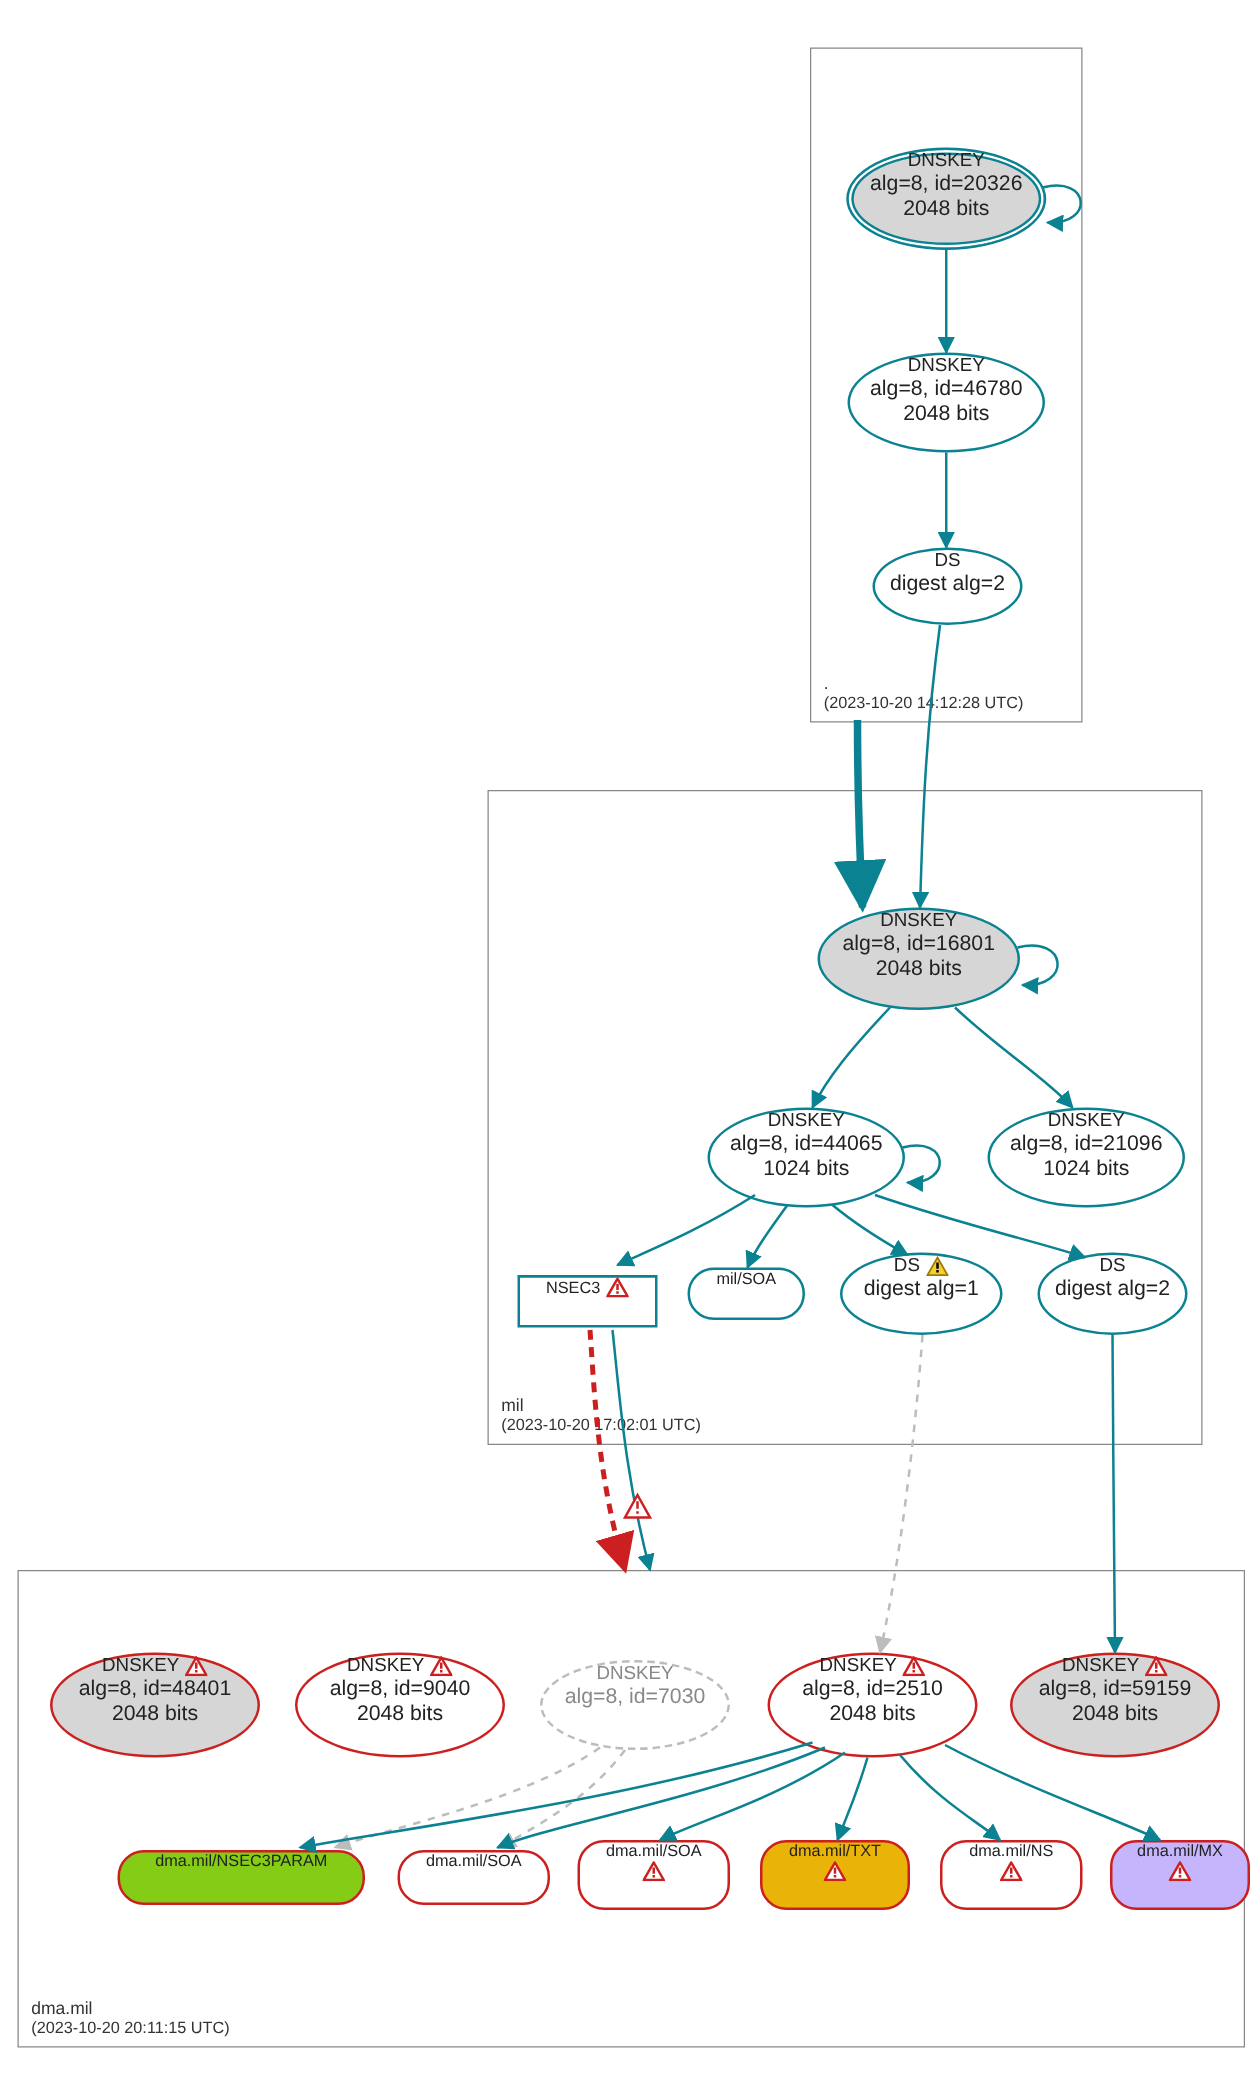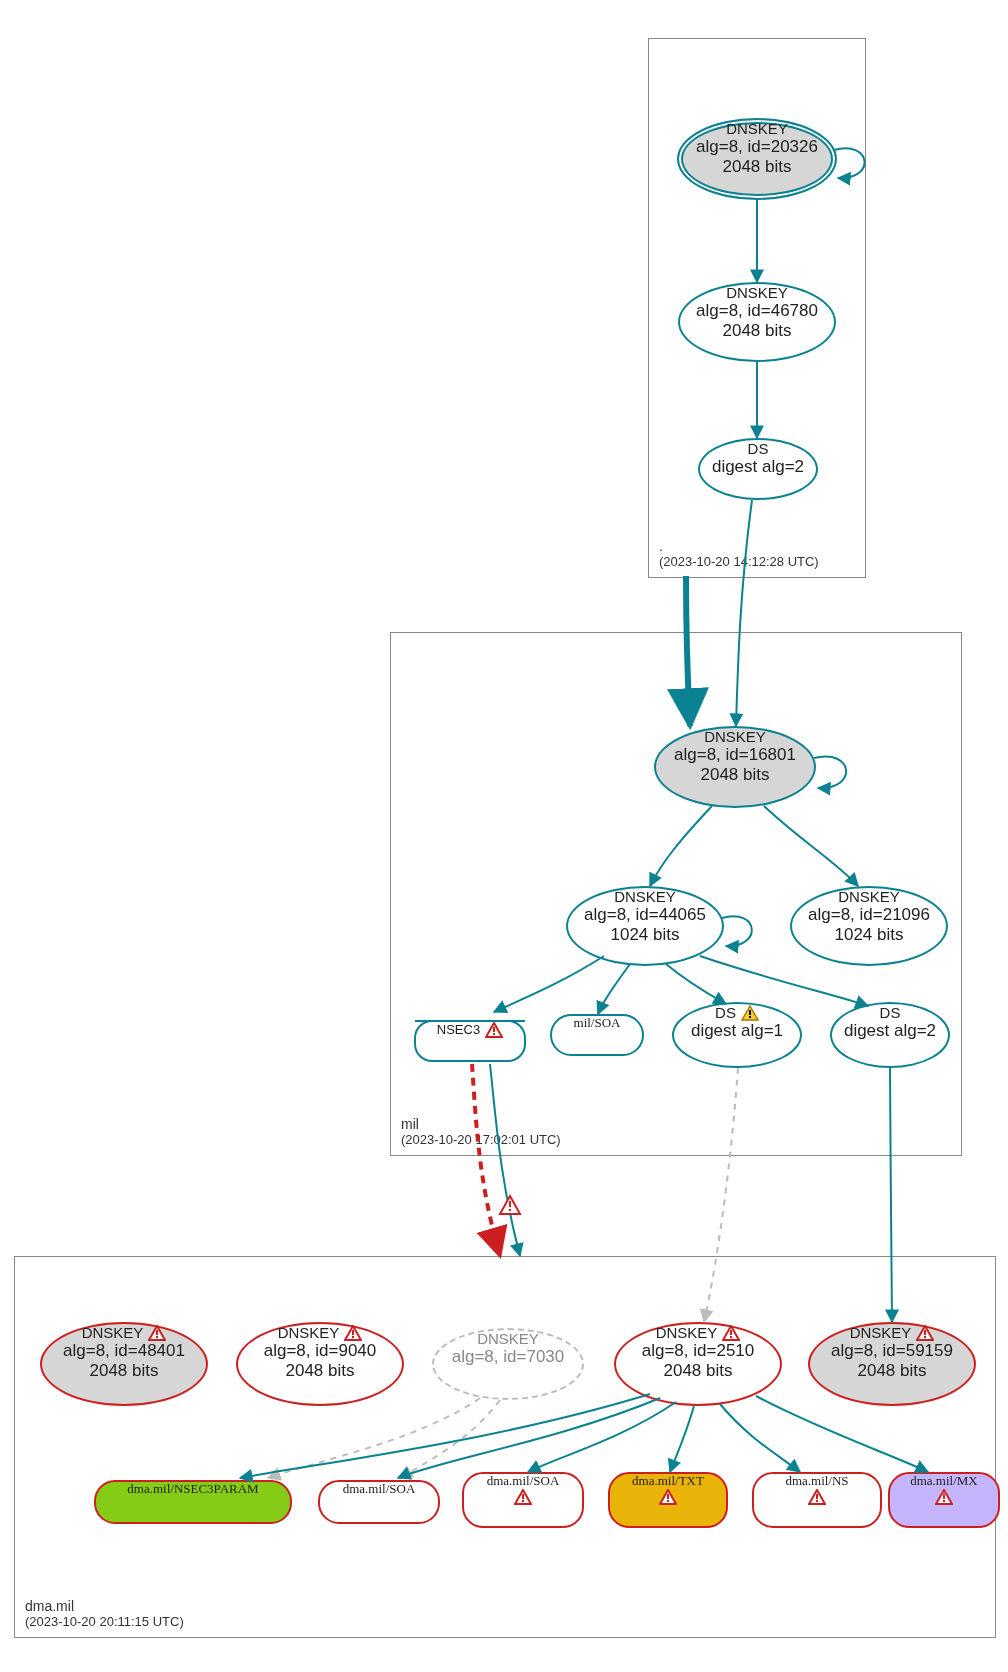--- a/index.html
+++ b/index.html
@@ -55,21 +55,20 @@
   .teal-fill { background: #d6d6d6; }
   .red-border { border: 2px solid #cc2020; }
   .grey-dashed { border: 2px dashed #bcbcbc; color: #888; }
   .double-ring {
     box-shadow: 0 0 0 2px #fff inset, 0 0 0 4px #0b8291 inset;
   }
   .node .title { font-size: 15px; }
   .node .sub { font-size: 17px; }
   .rrect {
     border-radius: 21px;
-    font-family: Liberation Serif, serif;
   }
   .nsec3box {
     border: 2px solid #0b8291;
     background: #fff;
   }
   .nsec3box::before {
     content: "";
     position: absolute;
     top: -8px; left: -1px; right: -1px;
     height: 6px;
@@ -140,21 +139,21 @@
     <div class="sub">alg=8, id=44065</div>
     <div class="sub">1024 bits</div>
   </div>
 
   <div class="node ellipse teal-border" style="left:790px; top:886px; width:158px; height:80px; background:#fff;">
     <div class="title">DNSKEY</div>
     <div class="sub">alg=8, id=21096</div>
     <div class="sub">1024 bits</div>
   </div>
 
-  <div class="node nsec3box" style="left:414px; top:1020px; width:112px; height:42px;border-radius:18px;">
+  <div class="node nsec3box" style="left:414px; top:1020px; width:112px; height:42px;">
     <span class="row-inline">
       <span>NSEC3</span>
       <span class="warn-icon">
         <svg width="18" height="16">
             <polygon points="9,1 17,15 1,15" fill="#fff" stroke="#cc2020" stroke-width="2"></polygon>
             <rect x="8" y="5" width="2" height="5" fill="#cc2020"></rect>
             <rect x="8" y="11" width="2" height="2" fill="#cc2020"></rect>
           </svg>
       </span>
     </span>
@@ -271,21 +270,21 @@
     <span>dma.mil/TXT</span>
     <span class="warn-icon">
       <svg width="18" height="16">
           <polygon points="9,1 17,15 1,15" fill="#fff" stroke="#cc2020" stroke-width="2"></polygon>
           <rect x="8" y="5" width="2" height="5" fill="#cc2020"></rect>
           <rect x="8" y="11" width="2" height="2" fill="#cc2020"></rect>
         </svg>
     </span>
   </div>
 
-  <div class="node rrect red-border" style="left:752px; top:1472px; width:130px; height:56px; background:#fff;">
+  <div class="node rrect red-border" style="left:752px; top:1472px; width:114px; height:56px; background:#fff;">
     <span>dma.mil/NS</span>
     <span class="warn-icon">
       <svg width="18" height="16">
           <polygon points="9,1 17,15 1,15" fill="#fff" stroke="#cc2020" stroke-width="2"></polygon>
           <rect x="8" y="5" width="2" height="5" fill="#cc2020"></rect>
           <rect x="8" y="11" width="2" height="2" fill="#cc2020"></rect>
         </svg>
     </span>
   </div>
 

